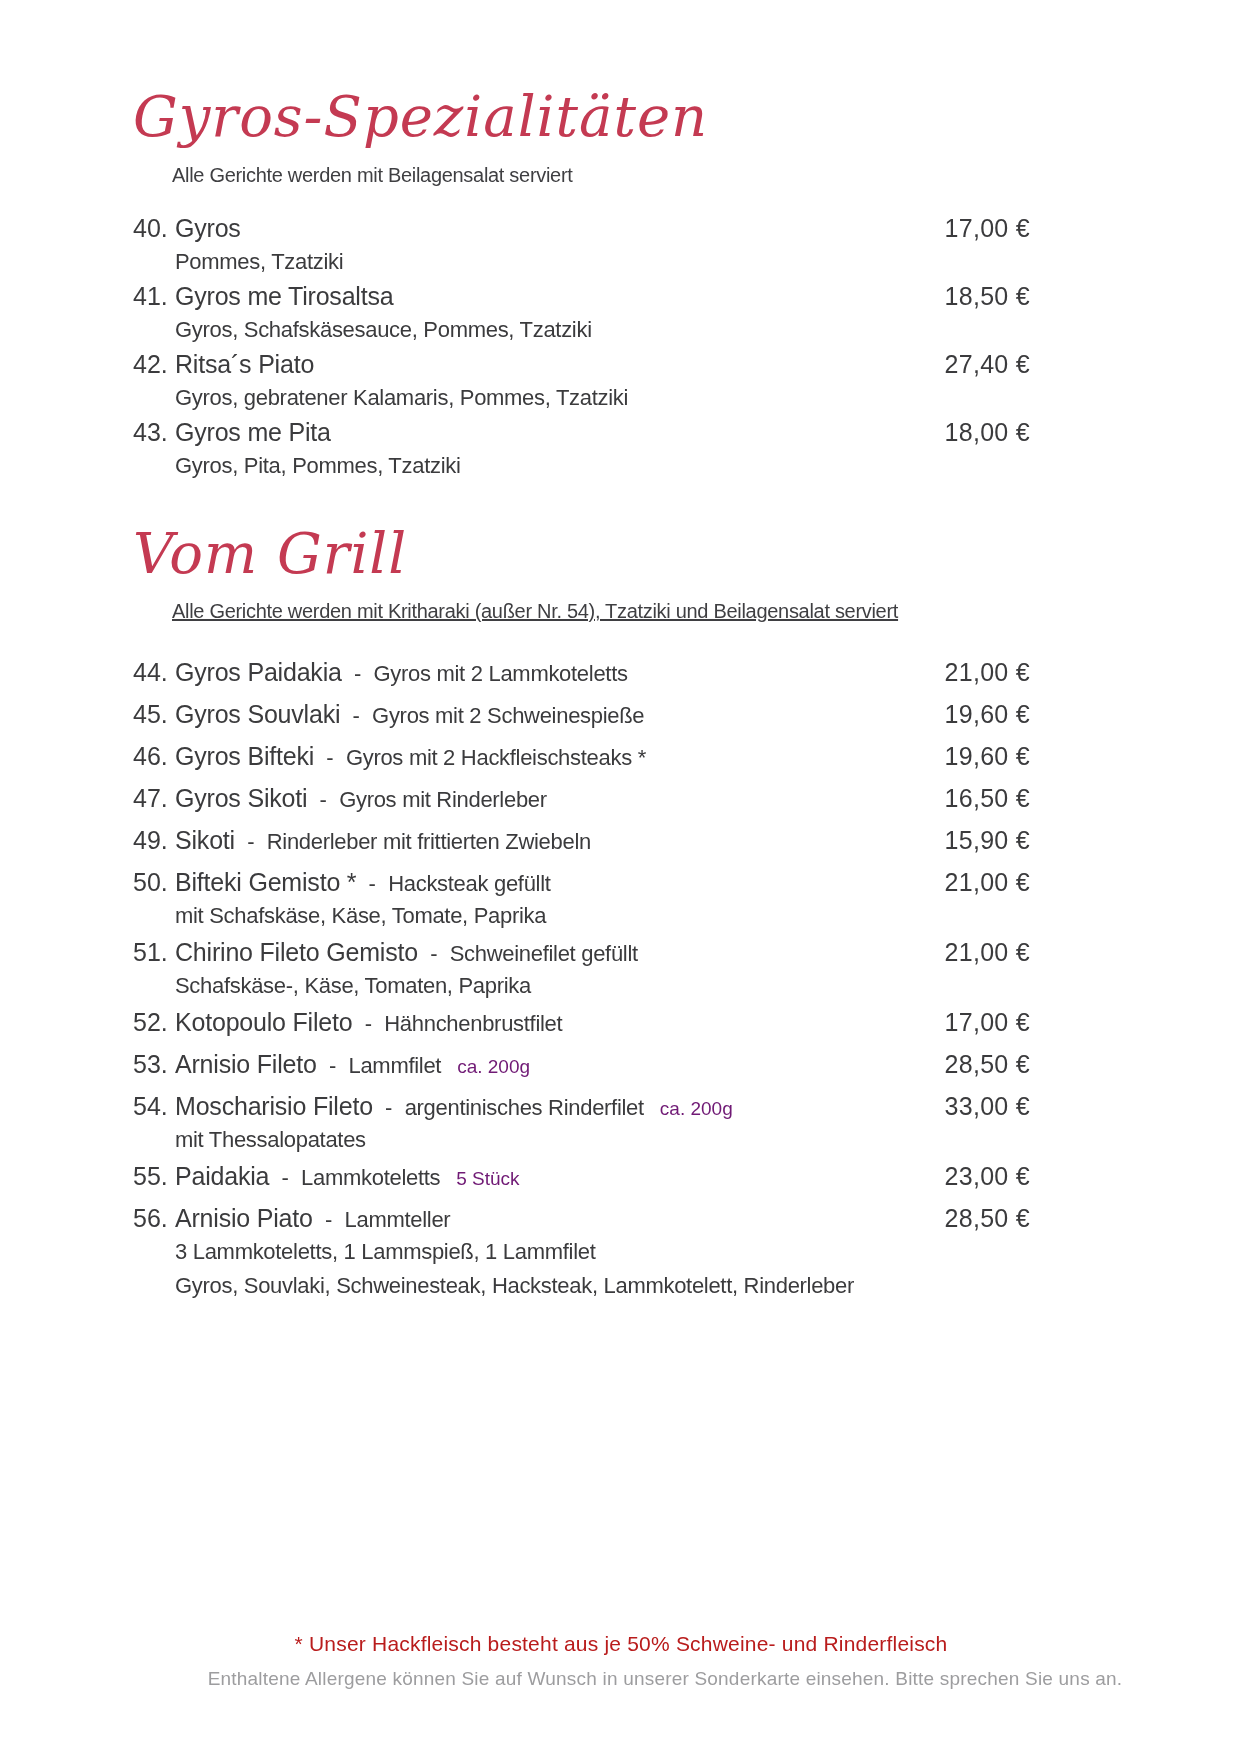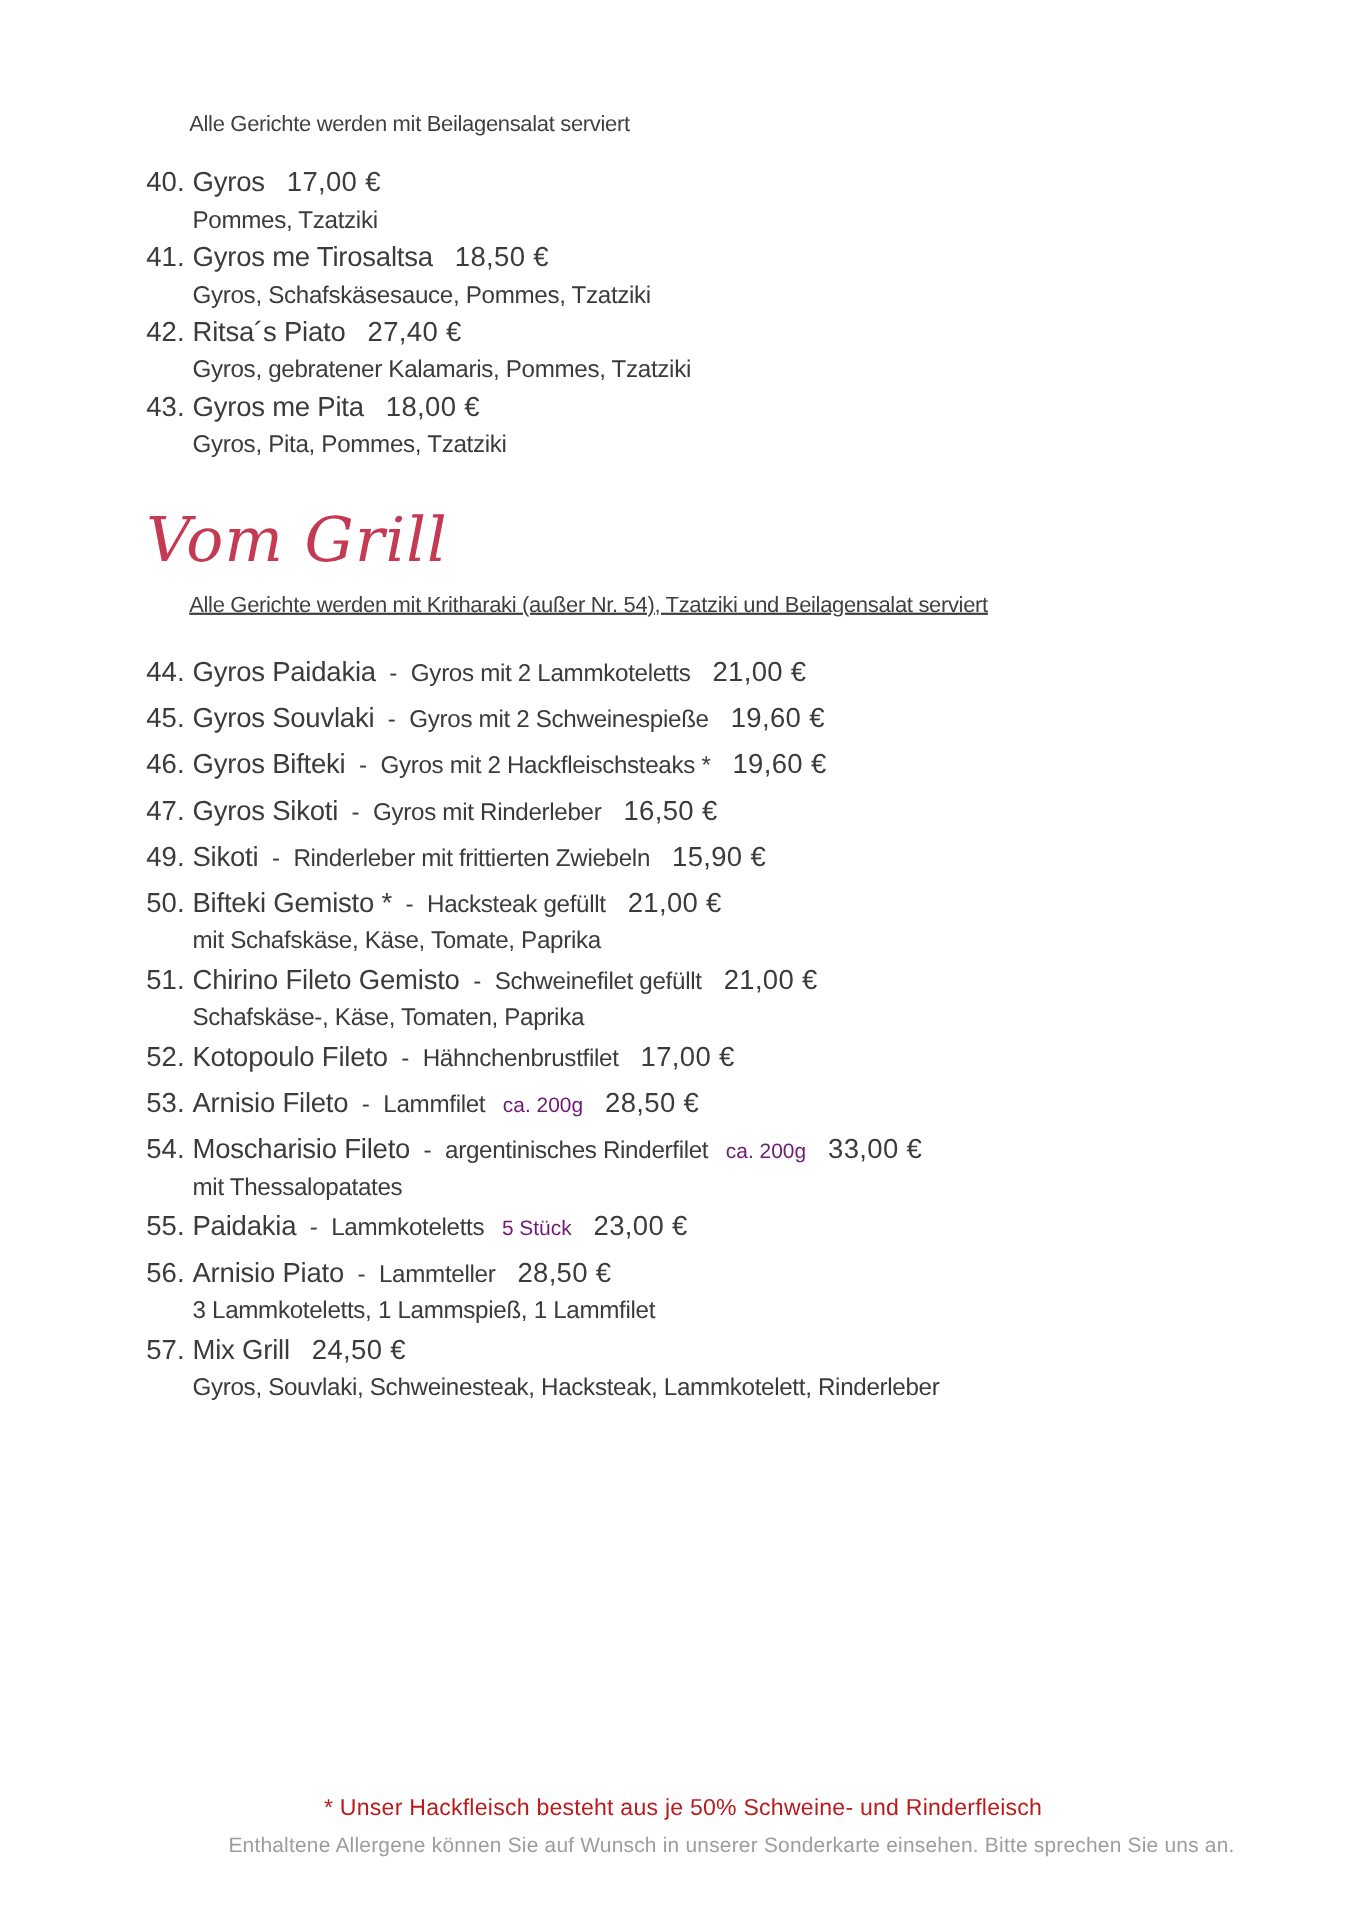--- a/index.html
+++ b/index.html
@@ -30,20 +30,21 @@
     white-space: nowrap;
   }
 
   .items { margin-top: 26px; }
   .items-2 { margin-top: 34px; }
   .item { margin-bottom: 6px; }
   .items-2 .item { margin-bottom: 8px; }
 
   .item-main {
     display: flex;
+    justify-content: space-between;
     align-items: baseline;
     line-height: 31px;
     white-space: nowrap;
   }
   .left { white-space: nowrap; }
   .num { display: inline-block; min-width: 42px; font-size: 25px; }
   .name { font-size: 25px; letter-spacing: -0.2px; }
   .sep { font-size: 22px; white-space: pre; }
   .desc { font-size: 22px; letter-spacing: -0.3px; }
   .extra { font-size: 19px; margin-left: 16px; color: #701a75; }
@@ -68,20 +69,21 @@
   }
   .footer-1 { top: 1632px; font-size: 21px; color: #b91c1c; letter-spacing: 0.2px; }
   .footer-2 { top: 1668px; font-size: 19px; color: #9d9d9f; letter-spacing: 0.2px; padding-left: 44px; }
 </style>
 </head>
 <body>
 
 <div class="page">
   <div class="content">
 
+    <div class="script-title">Gyros-Spezialitäten</div>
     <div class="note">Alle Gerichte werden mit Beilagensalat serviert</div>
 
     <div class="items items-1">
 
       <div class="item">
         <div class="item-main">
           <span class="left"><span class="num">40.</span><span class="name">Gyros</span></span>
           <span class="price">17,00 €</span>
         </div>
         <div class="line2">Pommes, Tzatziki</div>
@@ -209,24 +211,20 @@
 
       <div class="item">
         <div class="item-main">
           <span class="left"><span class="num">56.</span><span class="name">Arnisio Piato</span><span class="sep">  -  </span><span class="desc">Lammteller</span></span>
           <span class="price">28,50 €</span>
         </div>
         <div class="line2">3 Lammkoteletts, 1 Lammspieß, 1 Lammfilet</div>
       </div>
 
       <div class="item">
-        <div class="item-main">
-          <span class="left"><span class="num">57.</span><span class="name">Mix Grill</span></span>
-          <span class="price">24,50 €</span>
-        </div>
         <div class="line2">Gyros, Souvlaki, Schweinesteak, Hacksteak, Lammkotelett, Rinderleber</div>
       </div>
 
     </div>
   </div>
 
   <div class="footer-line footer-1">* Unser Hackfleisch besteht aus je 50% Schweine- und Rinderfleisch</div>
   <div class="footer-line footer-2">Enthaltene Allergene können Sie auf Wunsch in unserer Sonderkarte einsehen. Bitte sprechen Sie uns an.</div>
 </div>
 

